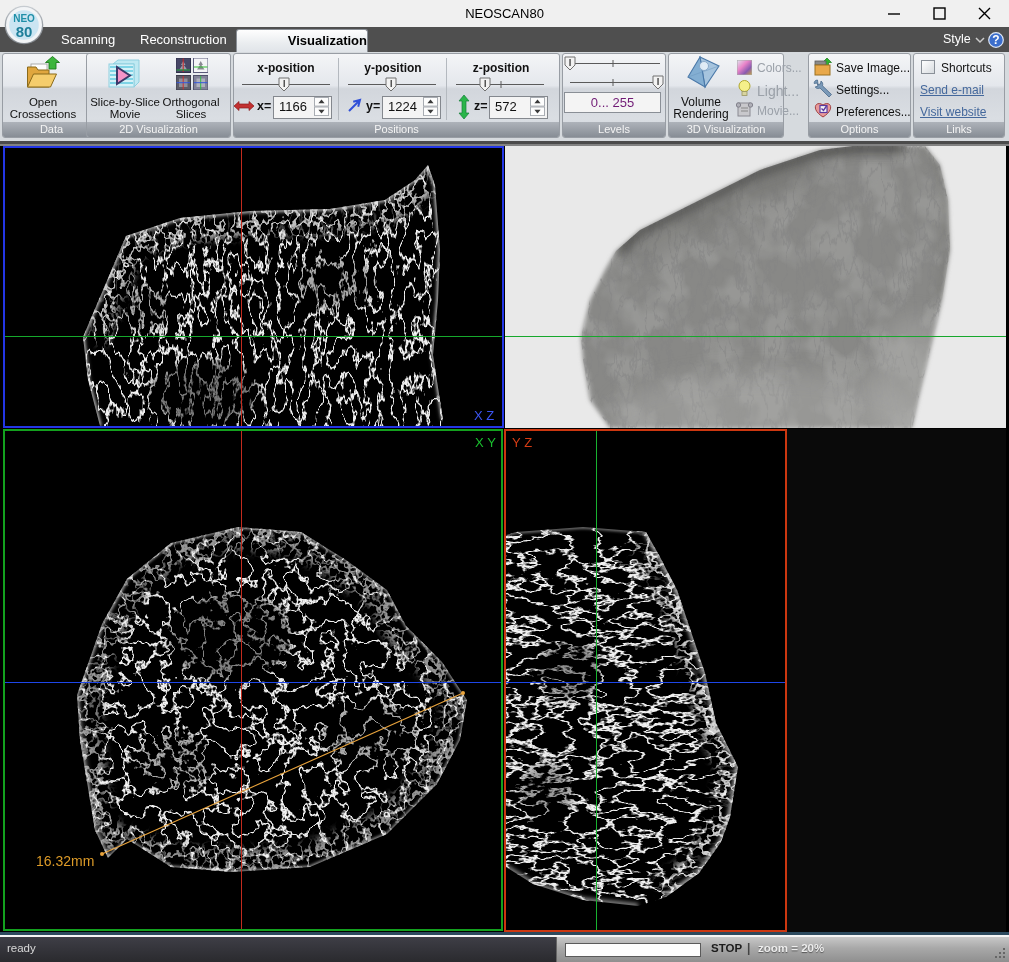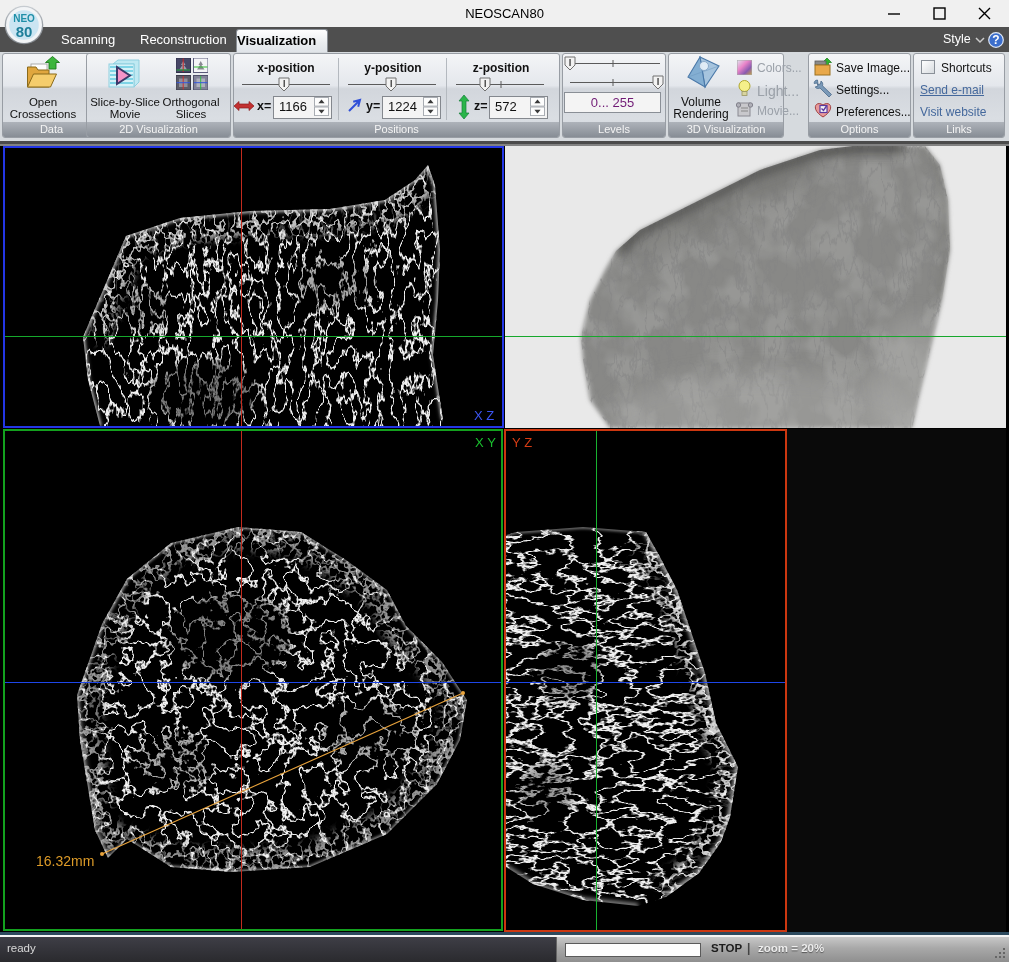--- a/index.html
+++ b/index.html
@@ -6,21 +6,21 @@
   #root{position:relative;width:1009px;height:962px;background:#000;overflow:hidden;}
   .abs{position:absolute;}
   
   #titlebar{left:0;top:0;width:1009px;height:27px;background:#f0f0f0;}
   #title{left:0;top:6px;width:1009px;text-align:center;font-size:13px;color:#000;}
   
   #tabbar{left:0;top:27px;width:1009px;height:25px;background:#4f4f4f;}
   .tab{top:32px;height:20px;font-size:13px;color:#fff;}
   #activetab{left:236px;top:29px;width:90px;height:23px;border-radius:3px 3px 0 0;
      background:linear-gradient(#fefefe,#e9ecef 60%,#dfe3e8);border:1px solid #8a8f96;border-bottom:none;
-     color:#000;text-align:left;font-size:13px;font-weight:bold;line-height:22px;}
+     color:#000;text-align:right;font-size:13px;font-weight:bold;line-height:22px;padding-left:40px;}
   
   #ribbon{left:0;top:52px;width:1009px;height:89px;background:#d6dade;}
   .grp{top:53px;height:85px;border:1px solid #989da4;border-radius:3px;
      background:linear-gradient(#f4f5f7 0%,#e4e7ec 38%,#d2d6dc 42%,#dadee3 78%,#cdd2d8 100%);box-sizing:border-box;}
   .glabel{position:absolute;left:0;bottom:0;width:100%;height:15px;border-radius:0 0 2px 2px;
      background:linear-gradient(#aeb3ba,#878d95);color:#f4f4f4;font-size:11px;text-align:center;line-height:15px;}
   .btntext{font-size:11.5px;color:#111;text-align:center;line-height:12px;}
   .gray{color:#9ba1a9;}
   
   #strip1{left:0;top:141px;width:1009px;height:3px;background:#4b4b4b;}
@@ -265,21 +265,21 @@
   <svg class="abs" style="left:814px;top:101px" width="18" height="17" viewBox="0 0 18 17">
     <path d="M9 16 C-4 8 2 -1 9 4 C16 -1 22 8 9 16 Z" fill="#e89a9a" stroke="#a04040" stroke-width="1"></path>
     <rect x="6" y="4.5" width="7" height="7" fill="#f4f4f4" stroke="#5a3aa0" stroke-width="1.2"></rect>
     <path d="M7.5 7.5 L9.5 9.5 L12.5 5" stroke="#5a3aa0" stroke-width="1.4" fill="none"></path>
   </svg>
   <div class="abs" style="left:836px;top:105px;font-size:12px;color:#111;">Preferences...</div>
 
   <div class="abs" style="left:921px;top:60px;width:12px;height:12px;background:linear-gradient(135deg,#fff,#d8dce0);border:1px solid #8a9098;"></div>
   <div class="abs" style="left:941px;top:61px;font-size:12px;color:#111;">Shortcuts</div>
   <div class="abs" style="left:920px;top:83px;font-size:12px;color:#44689c;text-decoration:underline;">Send e-mail</div>
-  <div class="abs" style="left:920px;top:105px;font-size:12px;color:#44689c;text-align:center;">Visit website</div>
+  <div class="abs" style="left:920px;top:105px;font-size:12px;color:#44689c;text-decoration:underline;text-align:center;">Visit website</div>
   <div class="abs" id="strip1"></div>
   <div class="abs" id="strip2"></div>
 
   <div class="abs" id="vpTR"></div>
   <div class="abs" id="vpXZ"></div>
   <div class="abs" id="vpXY"></div>
   <div class="abs" id="vpYZ"></div>
   <div class="abs" id="blackR"></div>
   <div class="abs" id="edgeR"></div>
 

